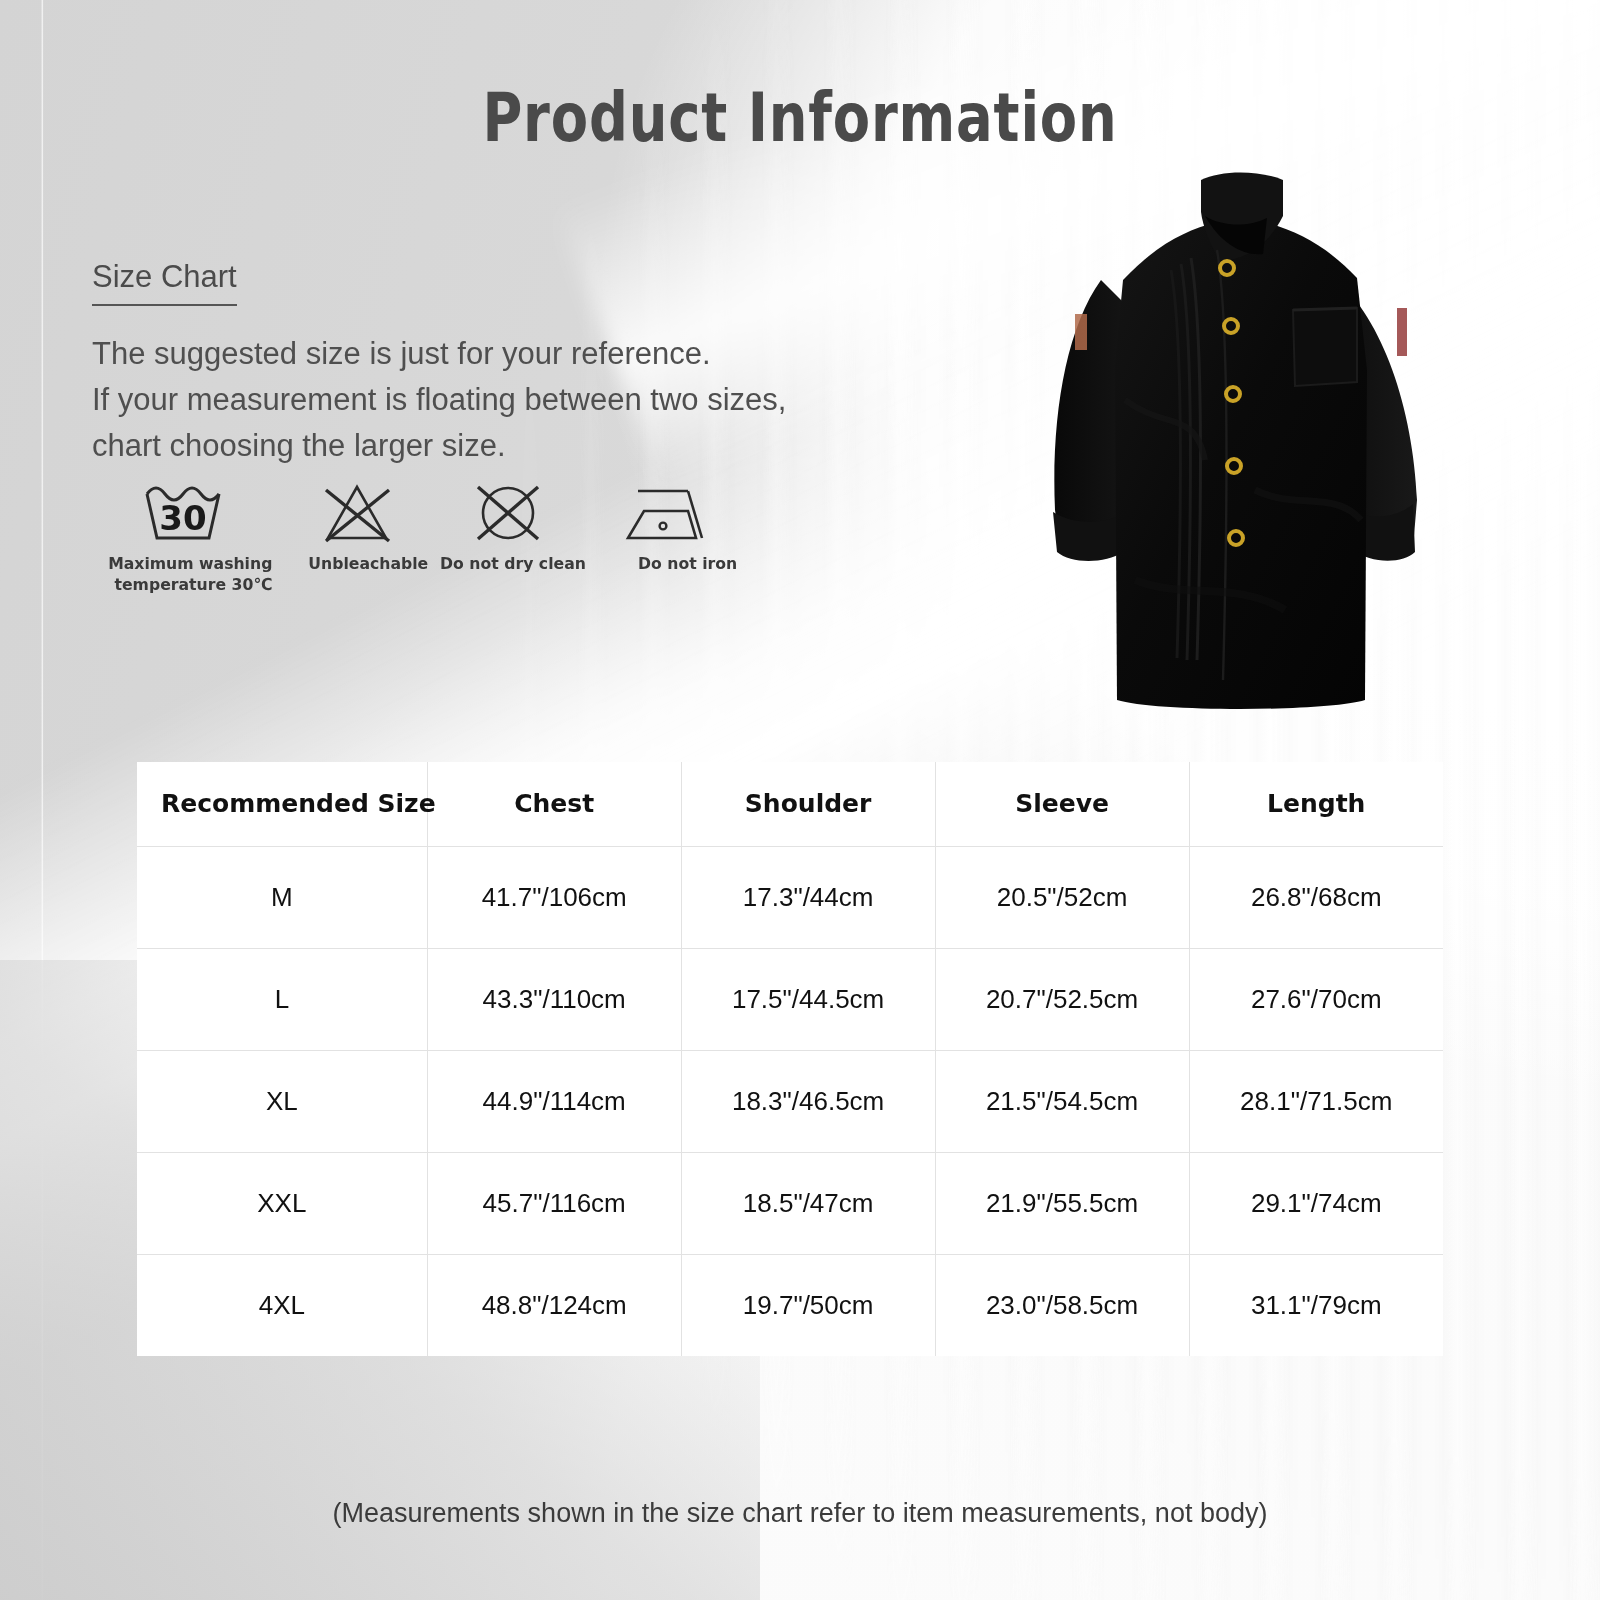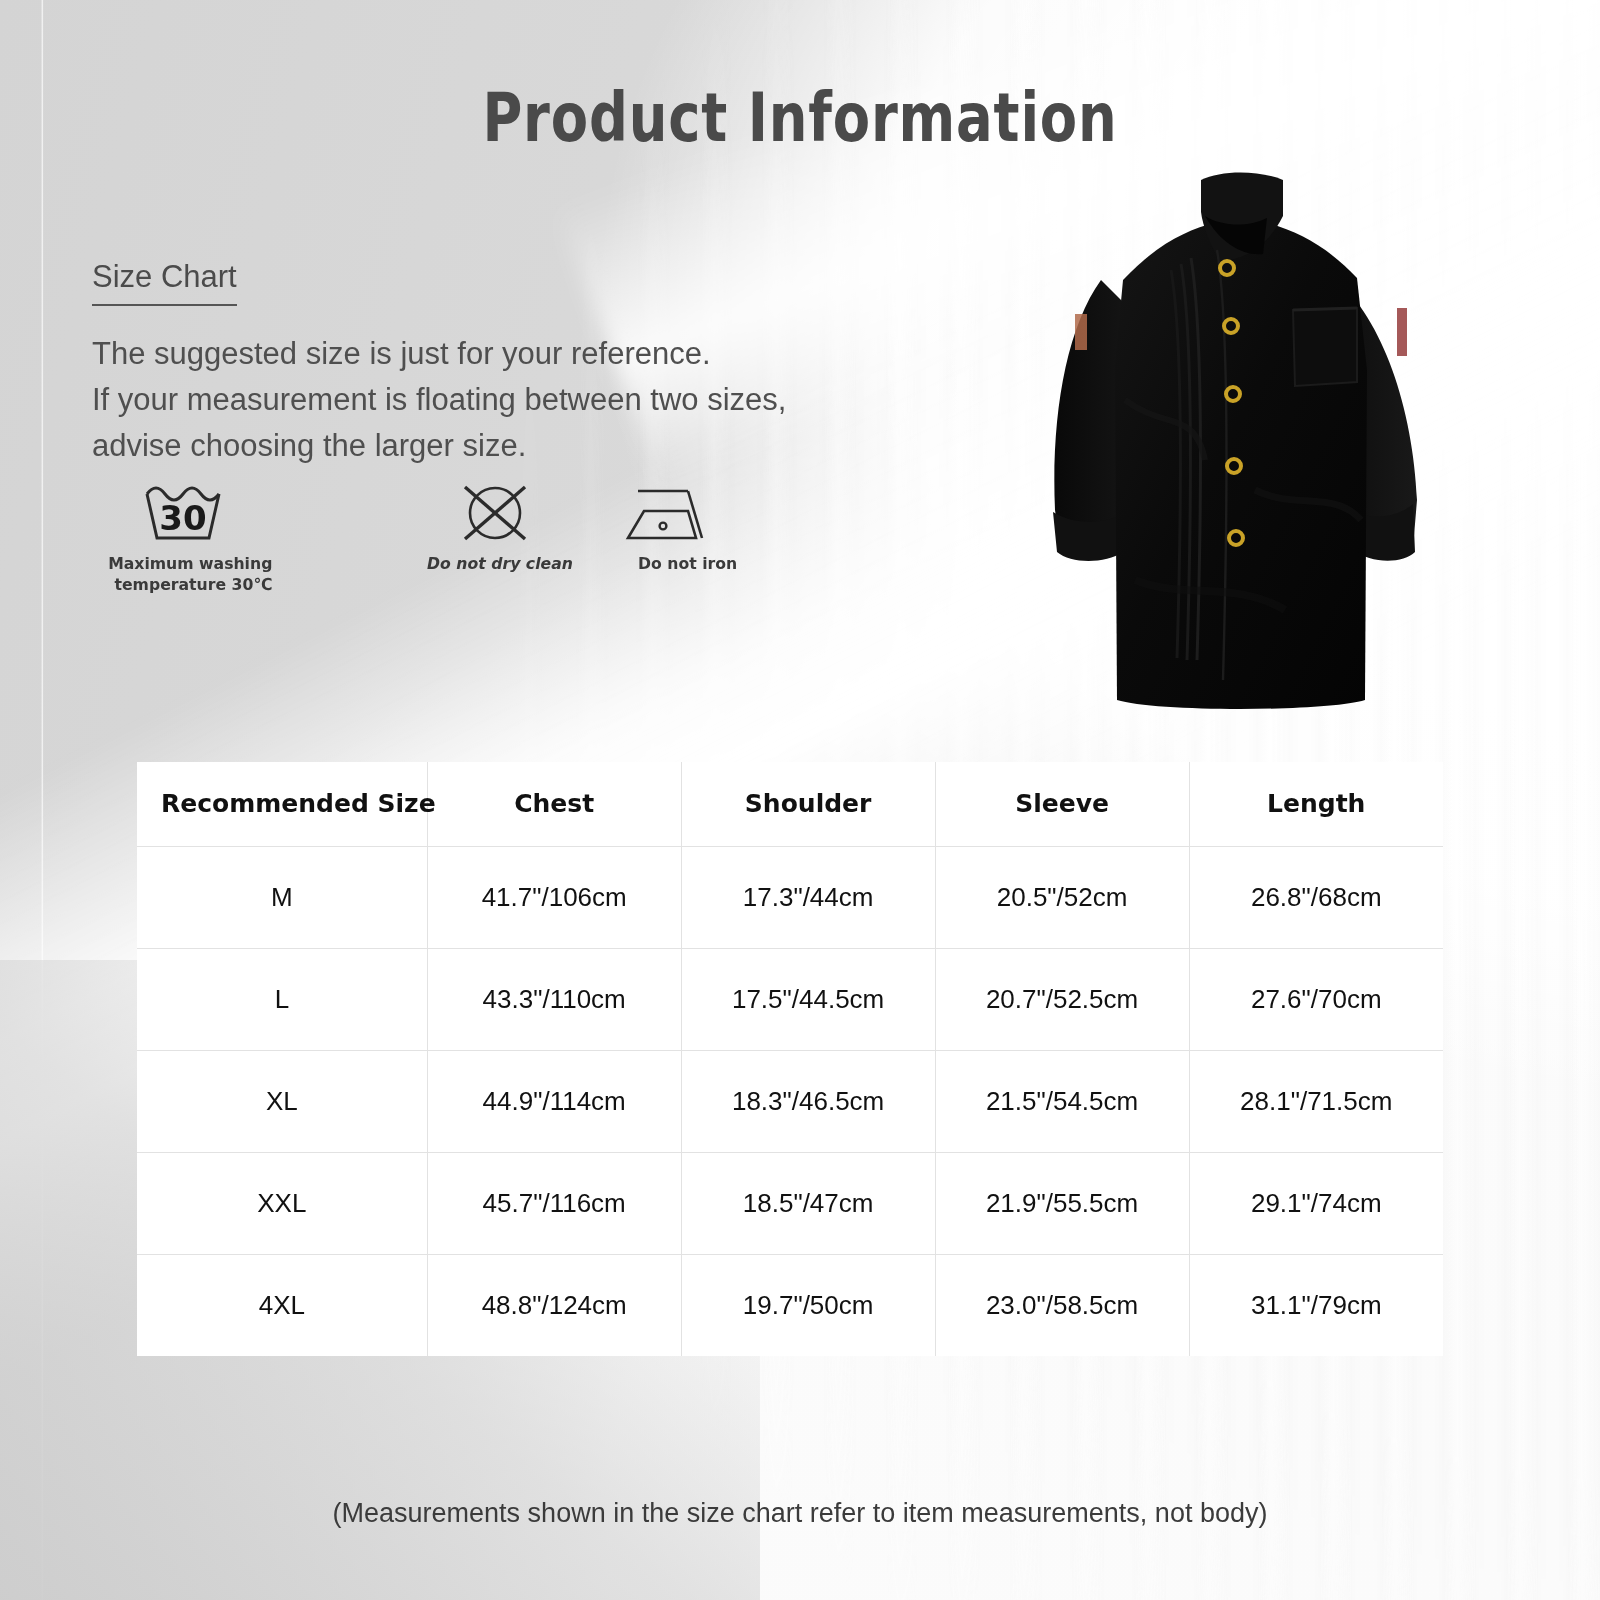--- a/index.html
+++ b/index.html
@@ -92,21 +92,21 @@
   .care-item { position: absolute; text-align: right; }
   .care-icon { height: 66px; display: flex; align-items: flex-end; justify-content: center; }
   .care-label {
     margin-top: 9px;
     font-family: "DejaVu Sans", sans-serif;
     font-weight: 700; font-size: 16.5px; color: #3a3a3a; line-height: 1.3;
     transform: scaleX(0.93); transform-origin: left center;
   }
   .care-item.i0 { left: 0px;   width: 185px; }
   .care-item.i1 { left: 190px; width: 150px; }
-  .care-item.i2 { left: 320px; width: 165px; font-style: italic; }
+  .care-item.i2 { left: 333px; width: 165px; }
   .care-item.i3 { left: 499px; width: 150px; }
   .care-item.i0 .care-label,
   .care-item.i1 .care-label,
   .care-item.i2 .care-label,
   .care-item.i3 .care-label { transform: scaleX(0.95); transform-origin: center; }
 
   
   .garment { position: absolute; left: 1005px; top: 160px; width: 470px; height: 580px; }
 
   
@@ -164,37 +164,47 @@
 
 <div id="content">
 
   <div class="page-title">Product  Information</div>
 
   <div class="size-block">
     <div class="size-heading">Size Chart</div>
     <div class="size-lines">
       <div class="size-line">The suggested size is just for your reference.</div>
       <div class="size-line">If your measurement is floating between two sizes,</div>
-      <div class="size-line">advise choosing the larger size.</div>
+      <div class="size-line">chart choosing the larger size.</div>
     </div>
   </div>
 
   <div class="care-row">
 
     <div class="care-item i0">
       <div class="care-icon">
         <svg width="100" height="64" viewBox="0 0 100 64" aria-hidden="true">
           <path d="M12 14 Q21 2 30 14 Q39 26 48 14 Q57 2 66 14 Q75 26 84 14" fill="none" stroke="#2b2b2b" stroke-width="3"></path>
           <path d="M12 14 L22 58 L74 58 L84 14" fill="none" stroke="#2b2b2b" stroke-width="3"></path>
           <text x="48" y="50" text-anchor="middle" font-family="DejaVu Sans, sans-serif" font-size="34" font-weight="600" fill="#1a1a1a">30</text>
         </svg>
       </div>
       <div class="care-label">Maximum washing<br>temperature 30℃</div>
     </div>
 
+    <div class="care-item i1">
+      <div class="care-icon">
+        <svg width="100" height="64" viewBox="0 0 100 64" aria-hidden="true">
+          <path d="M50 7 L79 58 L21 58 Z" fill="none" stroke="#2b2b2b" stroke-width="2.6"></path>
+          <line x1="19" y1="10" x2="82" y2="61" stroke="#2b2b2b" stroke-width="3.4"></line>
+          <line x1="82" y1="10" x2="19" y2="61" stroke="#2b2b2b" stroke-width="3.4"></line>
+        </svg>
+      </div>
+      <div class="care-label">Unbleachable</div>
+    </div>
 
     <div class="care-item i2">
       <div class="care-icon">
         <svg width="100" height="64" viewBox="0 0 100 64" aria-hidden="true">
           <circle cx="50" cy="33" r="25" fill="none" stroke="#2b2b2b" stroke-width="2.6"></circle>
           <line x1="20" y1="7" x2="80" y2="59" stroke="#2b2b2b" stroke-width="3.4"></line>
           <line x1="80" y1="7" x2="20" y2="59" stroke="#2b2b2b" stroke-width="3.4"></line>
         </svg>
       </div>
       <div class="care-label">Do not dry clean</div>

